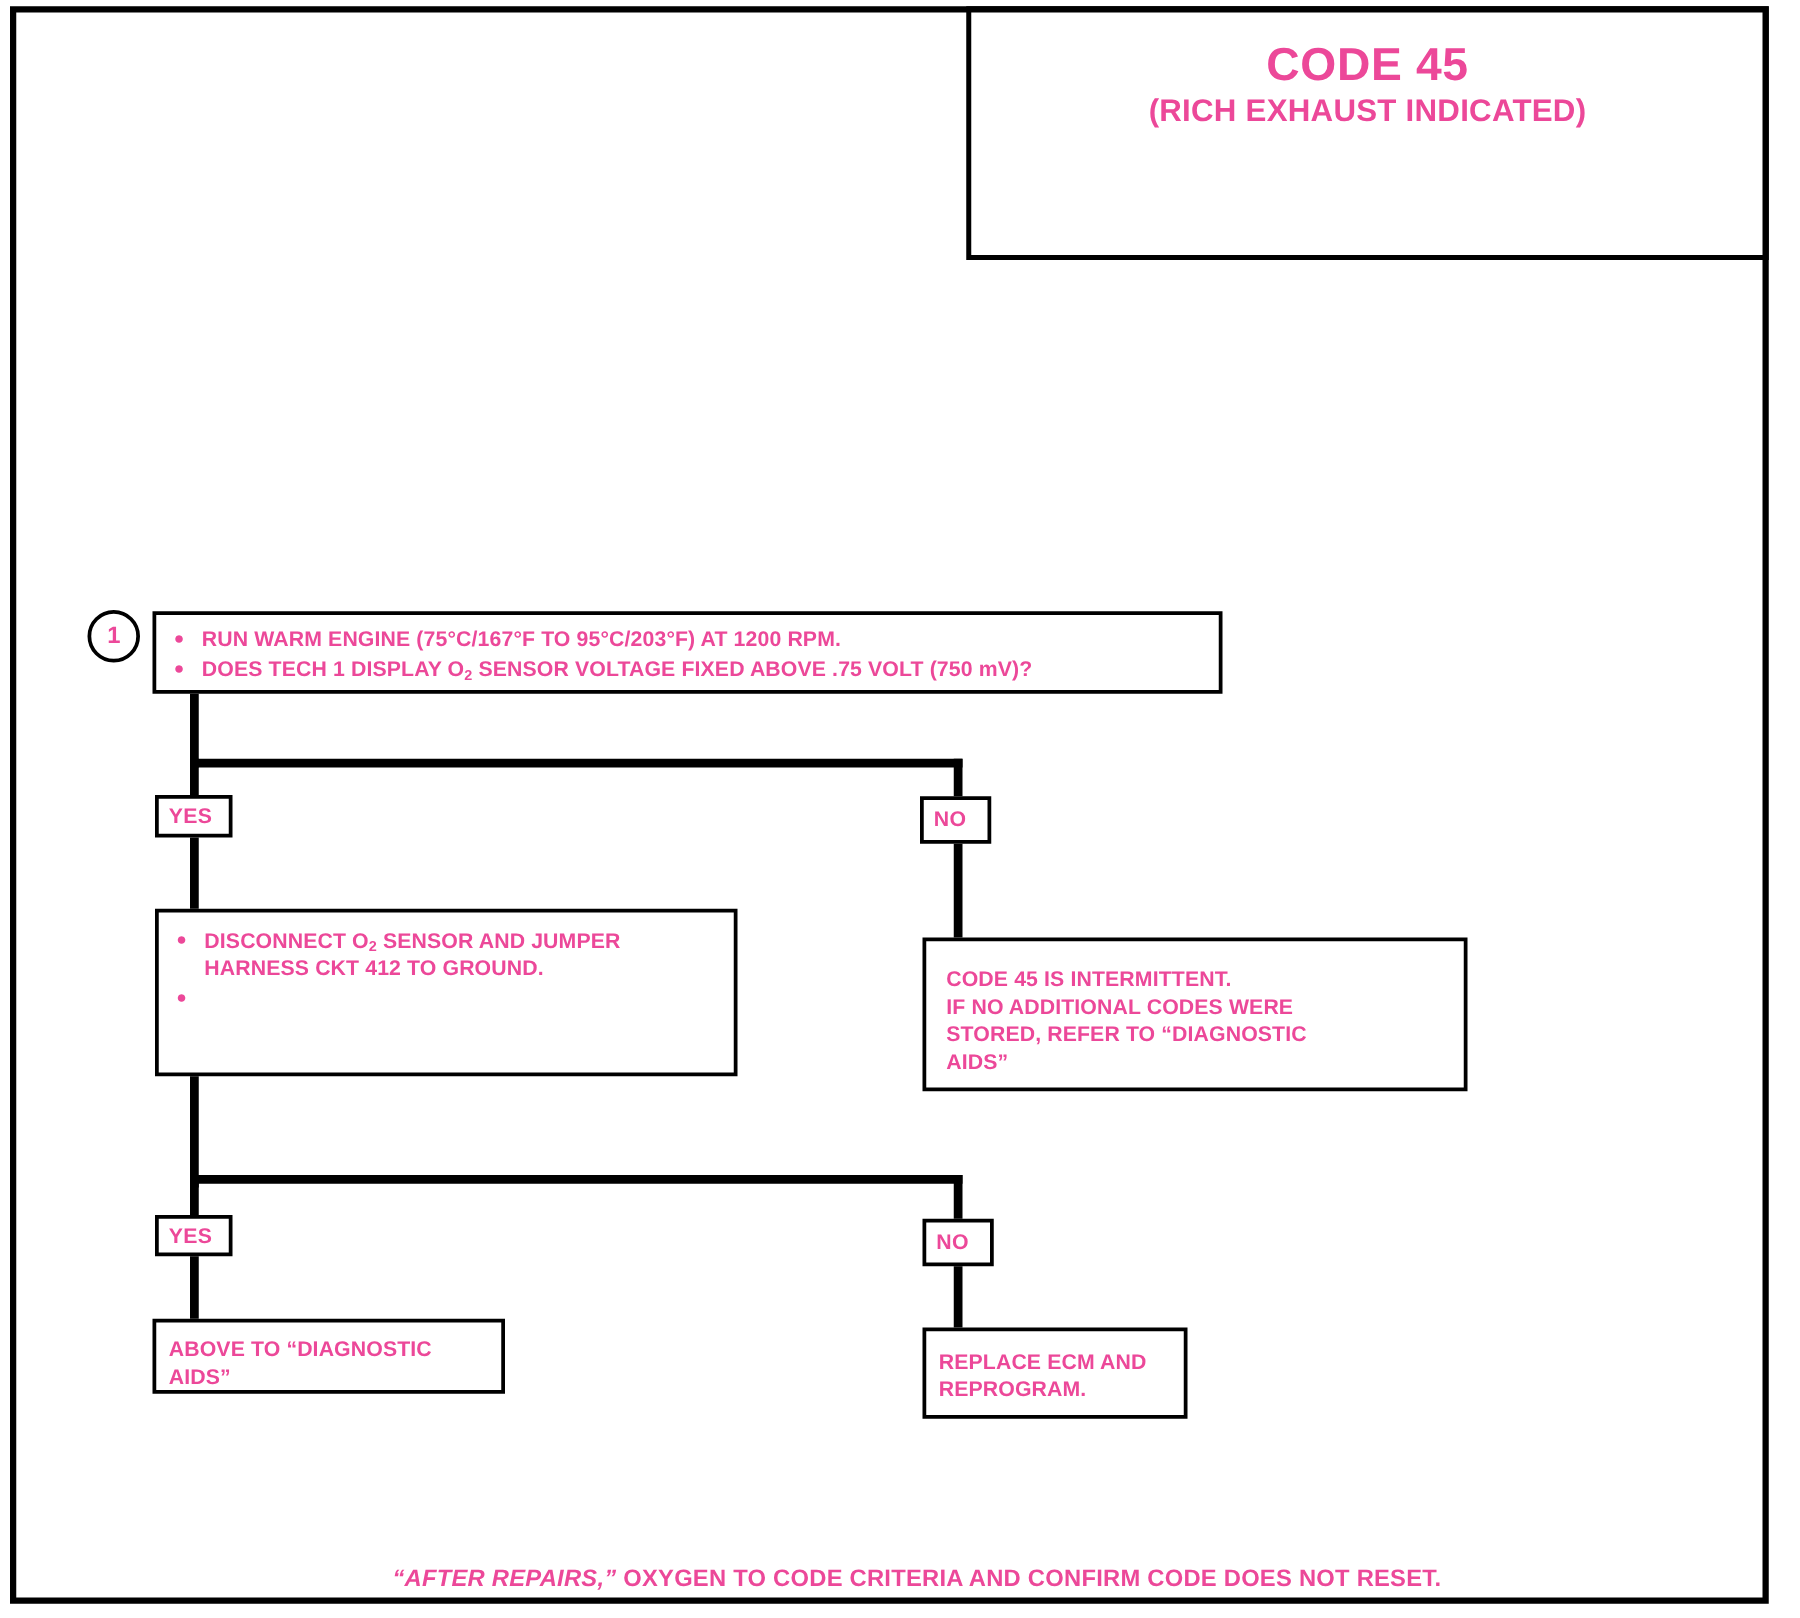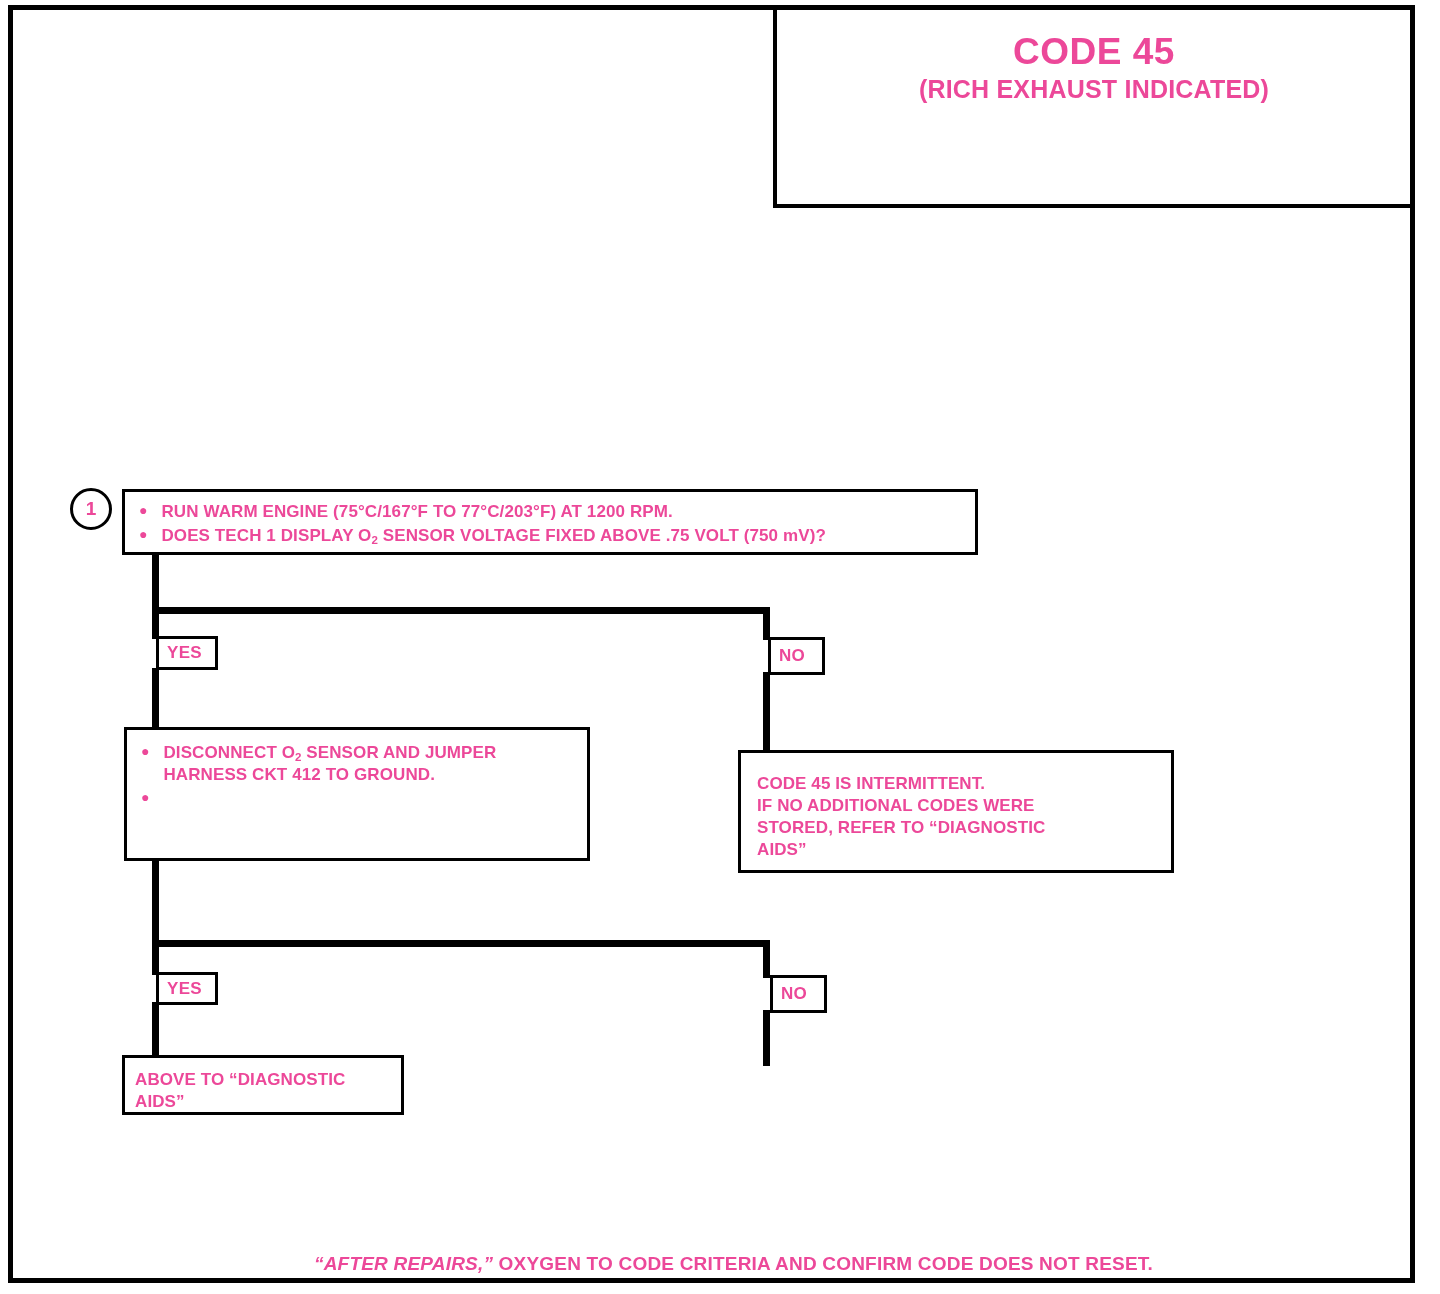--- a/index.html
+++ b/index.html
@@ -171,21 +171,20 @@
     border: 3px solid #000;
     box-sizing: border-box;
     background: #fff;
     font-size: 17px;
     font-weight: bold;
     letter-spacing: 0.3px;
     z-index: 4;
     display: flex;
     align-items: center;
     padding-left: 8px;
-    margin-left: 32px;
   }
   #yn-yes-1 { left: 124px; top: 636px; width: 62px; height: 34px; }
   #yn-no-1  { left: 736px; top: 637px; width: 57px; height: 38px; }
   #yn-yes-2 { left: 124px; top: 972px; width: 62px; height: 33px; }
   #yn-no-2  { left: 738px; top: 975px; width: 57px; height: 38px; }
 
   
   .vline, .hline {
     position: absolute;
     background: #000;
@@ -238,21 +237,21 @@
 
   <div class="vline" style="left:152px; top:1002px; height:56px;"></div>
 
   <div class="vline" style="left:763px; top:1010px; height:56px;"></div>
 
   <div id="marker-1">1</div>
 
   <div class="fbox" id="box-step1">
     <div class="bullet-row">
       <span class="bullet">●</span>
-      <span class="bullet-text">RUN WARM ENGINE  (75°C/167°F TO 77°C/203°F) AT 1200 RPM.</span>
+      <span class="bullet-text">RUN WARM ENGINE  (75°C/167°F TO 95°C/203°F) AT 1200 RPM.</span>
     </div>
     <div class="bullet-row">
       <span class="bullet">●</span>
       <span class="bullet-text"><span>DOES TECH 1 DISPLAY O</span><sub>2</sub><span> SENSOR  VOLTAGE FIXED ABOVE .75 VOLT  (750 mV)?</span></span>
     </div>
   </div>
 
   <div class="ynbox" id="yn-yes-1">YES</div>
   <div class="ynbox" id="yn-no-1">NO</div>
 
@@ -275,16 +274,20 @@
   </div>
 
   <div class="ynbox" id="yn-yes-2">YES</div>
   <div class="ynbox" id="yn-no-2">NO</div>
 
   <div class="fbox" id="box-refer-aids">
     <div class="txt">ABOVE TO  “DIAGNOSTIC
 AIDS”</div>
   </div>
 
+  <div class="fbox" id="box-replace-ecm">
+    <div class="txt">REPLACE ECM AND
+REPROGRAM.</div>
+  </div>
 
   <div class="footer"><i>“AFTER REPAIRS,”</i><span> OXYGEN TO CODE CRITERIA AND CONFIRM CODE DOES NOT RESET.</span></div>
 
 </div>
 
 </body></html>

